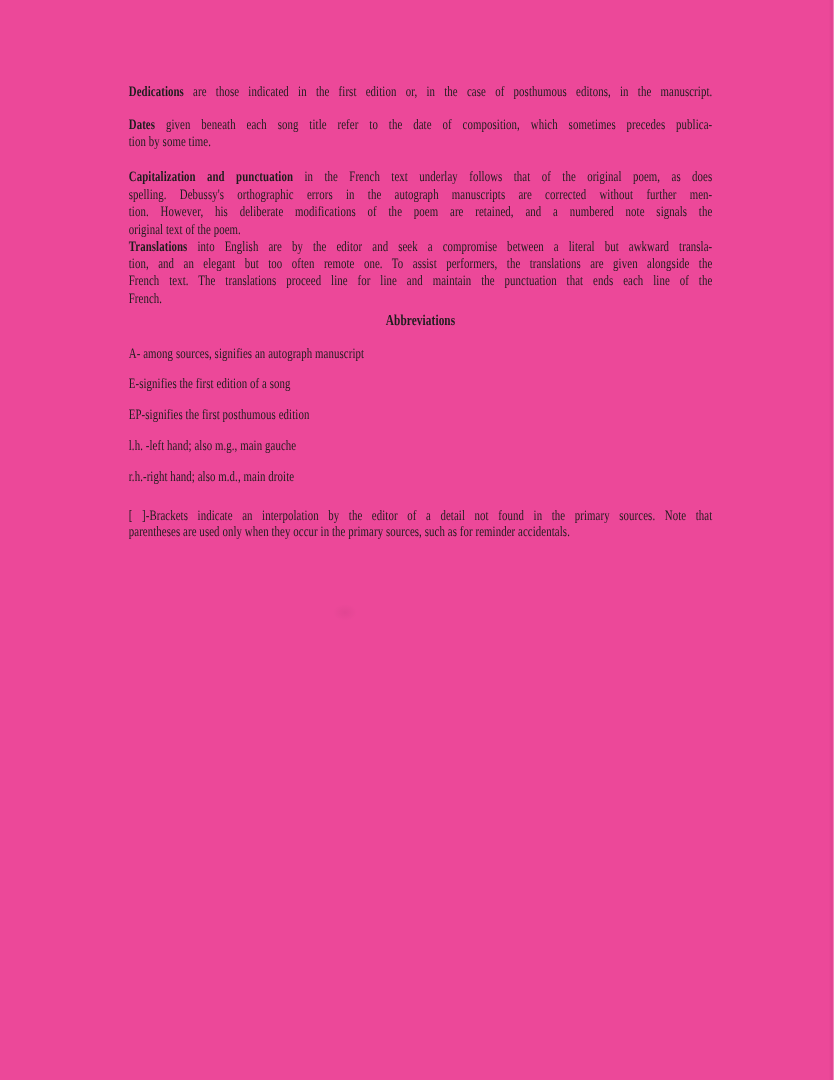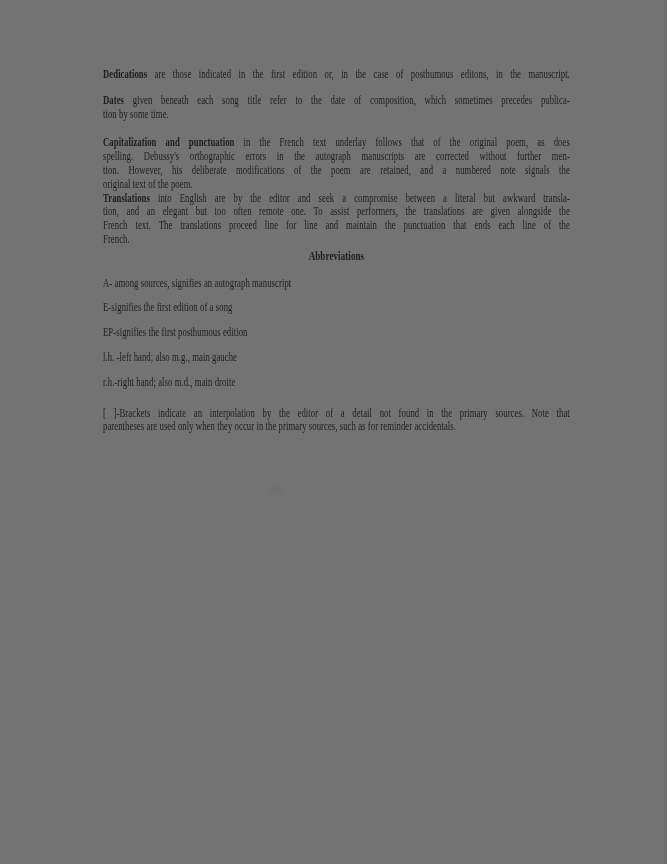--- a/index.html
+++ b/index.html
@@ -5,21 +5,21 @@
   html, body { margin: 0; padding: 0; }
   body {
     width: 667px; height: 864px;
     background: #ffffff;
     position: relative;
     overflow: hidden;
     font-family: "Liberation Serif", serif;
   }
   .page {
     position: absolute; inset: 0;
-    background: #737373;
+    background: #ec4899;
   }
   
   .scan-edge {
     position: absolute; top: 0; bottom: 0; right: 1px; width: 3px;
     background: linear-gradient(to right, rgba(0,0,0,0), rgba(0,0,0,0.07));
   }
   
   .smudge {
     position: absolute; left: 266px; top: 483px; width: 20px; height: 14px;
     background: radial-gradient(ellipse at center, rgba(0,0,0,0.045), rgba(0,0,0,0) 70%);

